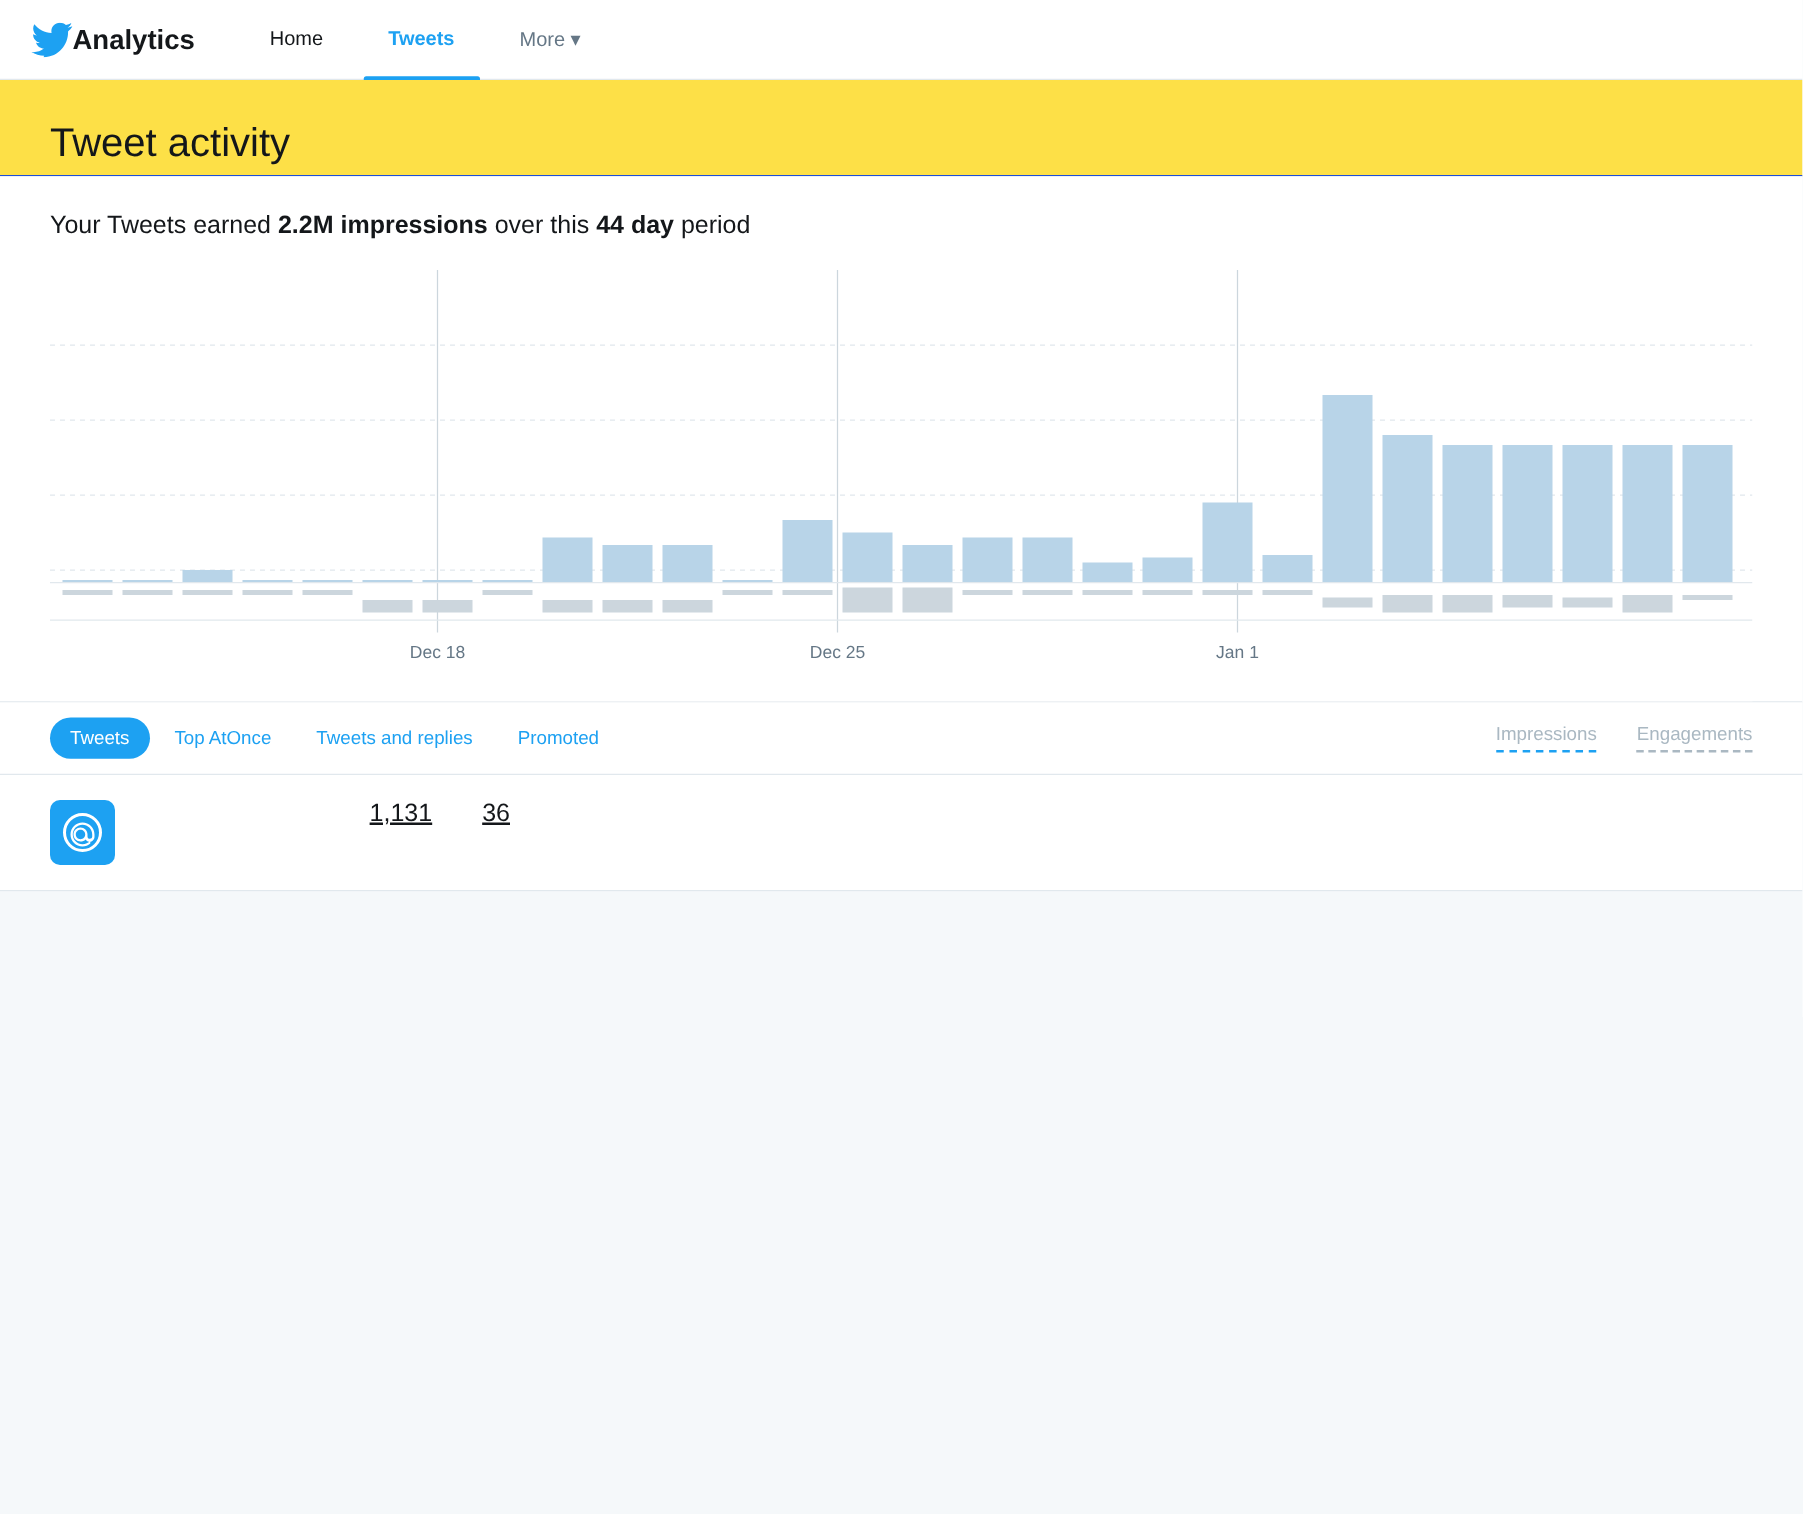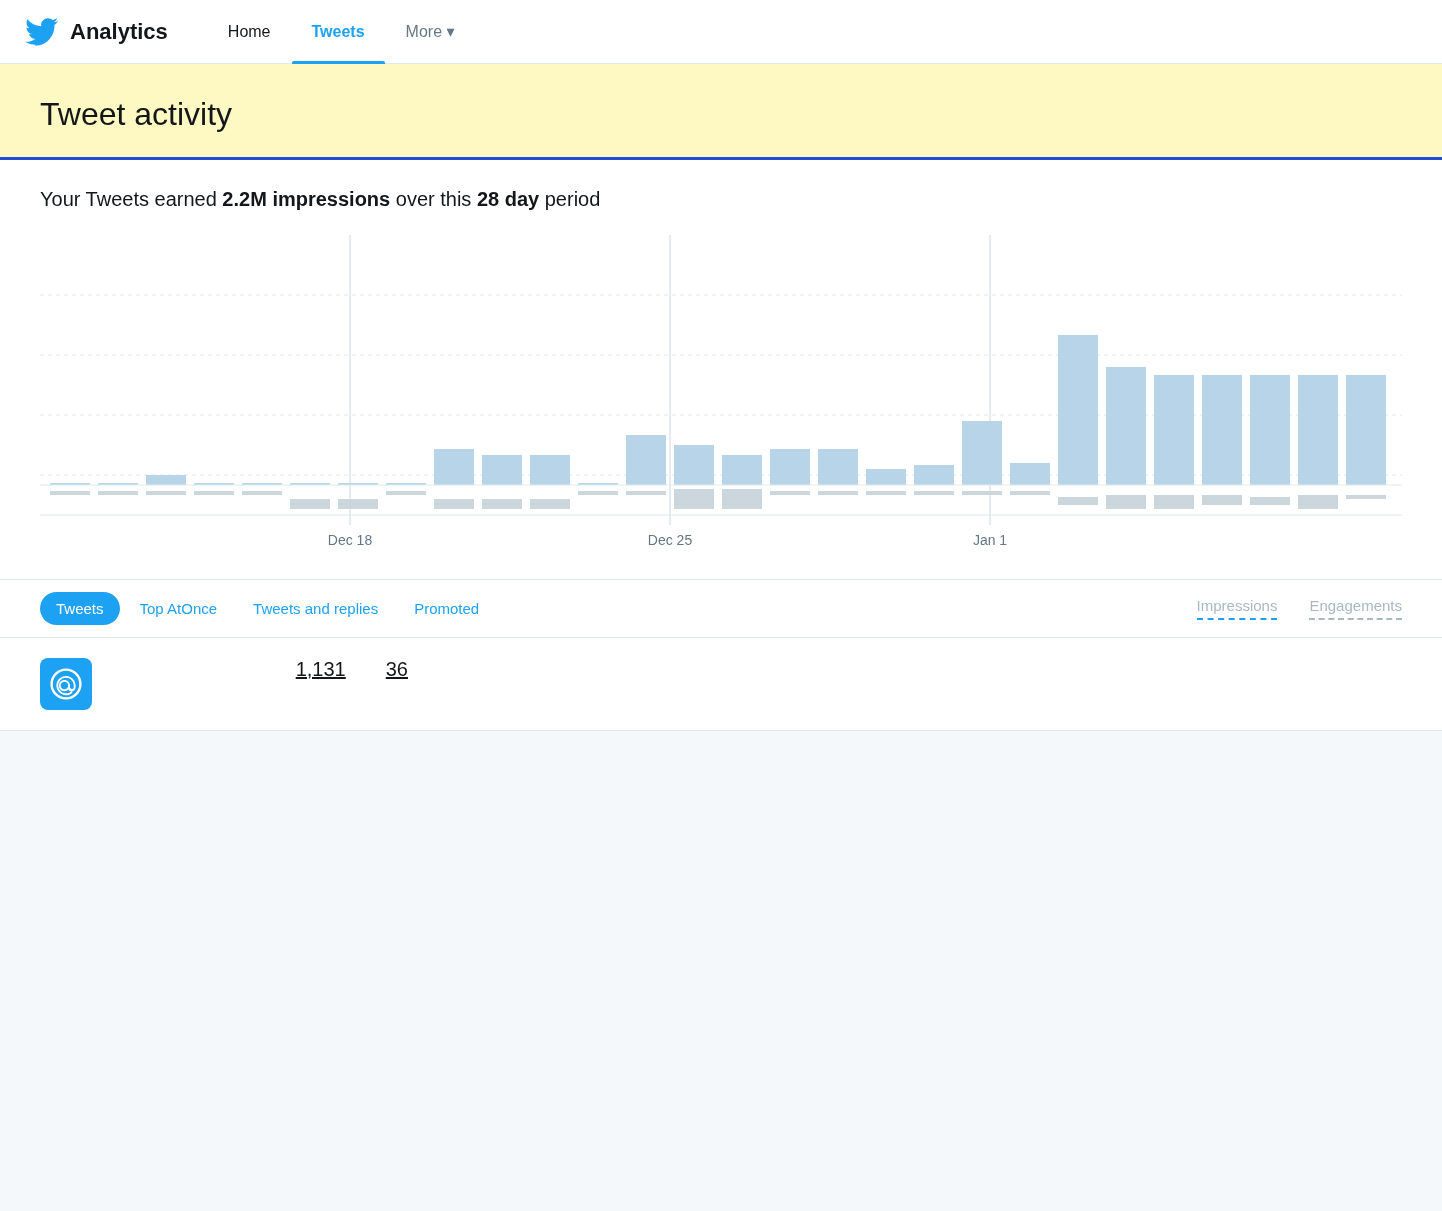--- a/index.html
+++ b/index.html
@@ -15,37 +15,37 @@
       display: flex;
       align-items: center;
       padding: 0 24px;
       height: 64px;
       border-bottom: 1px solid #e1e8ed;
       background: #fff;
     }
     .navbar-brand {
       display: flex;
       align-items: center;
-      gap: 12px;
+      gap: 0;
       margin-right: 40px;
     }
     .twitter-bird {
       width: 34px;
       height: 28px;
     }
     .brand-label {
       font-size: 22px;
       font-weight: 700;
       color: #14171a;
     }
     .nav-links {
       display: flex;
       align-items: center;
       height: 64px;
-      gap: 1px;
+      gap: 12px;
     }
     .nav-link {
       display: flex;
       align-items: center;
       height: 64px;
       padding: 0 20px;
       font-size: 16px;
       color: #657786;
       text-decoration: none;
       position: relative;
@@ -70,24 +70,24 @@
 
     
     .page-content {
       padding: 32px 40px 0 40px;
       background: #f5f8fa;
       min-height: calc(1211px - 64px);
     }
 
     
     .page-title-section {
-      background: #fef9c3;
+      background: #fde047;
       margin: -32px -40px 0 -40px;
-      padding: 32px 40px 24px 40px;
-      border-bottom: 3px solid #1d4ed8;
+      padding: 32px 40px 7px 40px;
+      border-bottom: 1px solid #1d4ed8;
     }
     .page-title {
       font-size: 32px;
       font-weight: 300;
       color: #14171a;
     }
 
     
     .impressions-summary {
       background: #fff;
@@ -248,21 +248,21 @@
 </nav>
 
 <div class="page-content">
 
   <div class="page-title-section">
     <h1 class="page-title">Tweet activity</h1>
   </div>
 
   <div class="impressions-summary">
     <p class="impressions-text">
-      <span>Your Tweets earned </span><strong>2.2M impressions</strong><span> over this </span><strong>28 day</strong><span> period</span>
+      <span>Your Tweets earned </span><strong>2.2M impressions</strong><span> over this </span><strong>44 day</strong><span> period</span>
     </p>
 
     <div class="chart-container">
       <svg width="100%" height="340" viewBox="0 0 1362 340" preserveAspectRatio="none">
 
         <line x1="0" y1="60" x2="1362" y2="60" stroke="#e1e8ed" stroke-width="1" stroke-dasharray="4,4"></line>
         <line x1="0" y1="120" x2="1362" y2="120" stroke="#e1e8ed" stroke-width="1" stroke-dasharray="4,4"></line>
         <line x1="0" y1="180" x2="1362" y2="180" stroke="#e1e8ed" stroke-width="1" stroke-dasharray="4,4"></line>
         <line x1="0" y1="240" x2="1362" y2="240" stroke="#e1e8ed" stroke-width="1" stroke-dasharray="4,4"></line>
 

